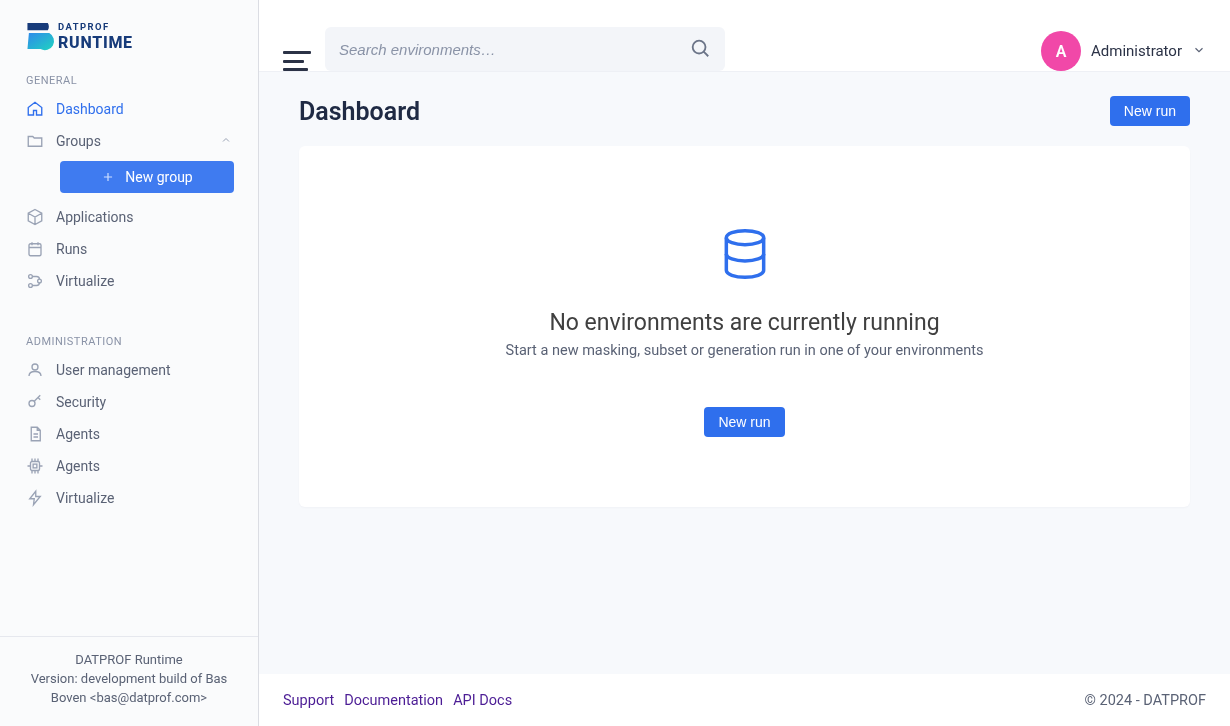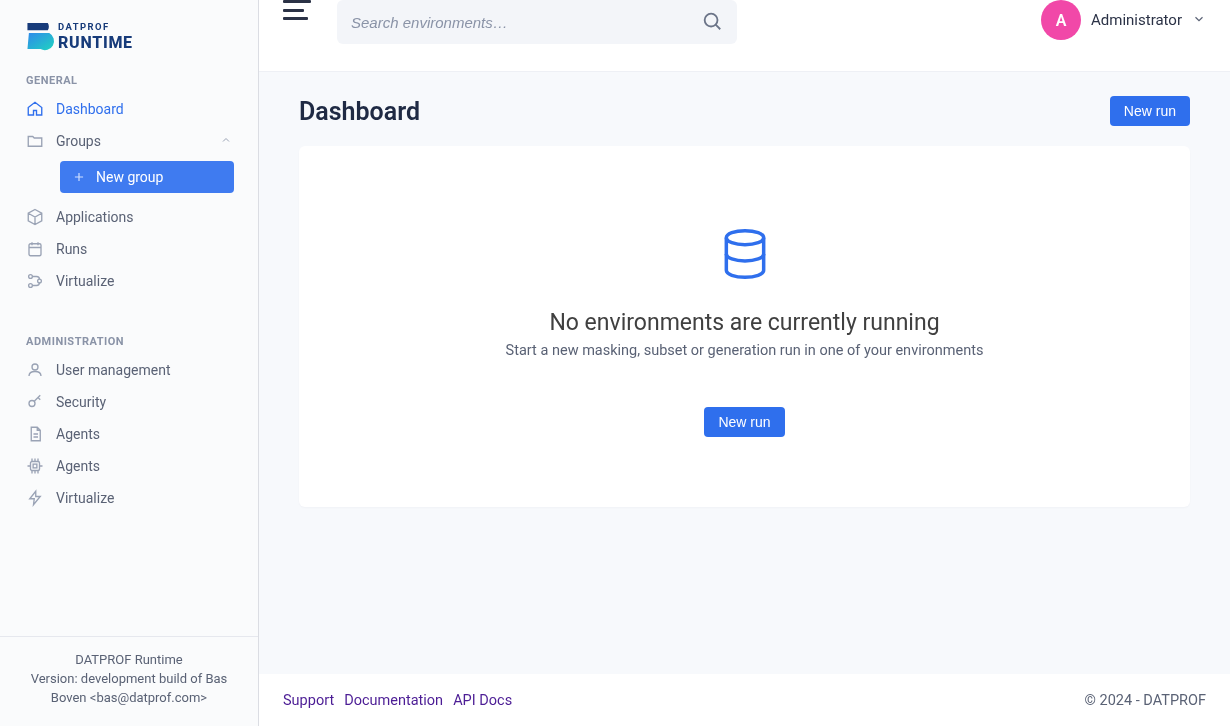--- a/index.html
+++ b/index.html
@@ -33,21 +33,21 @@
     flex-direction:column;
   }
   .logo-wrap { padding:18px 20px 10px 26px; display:flex; align-items:center; }
   .logo-wrap svg { width:160px; height:36px; }
 
   .section-label {
     padding:10px 26px 6px 26px;
     font-size:11px;
     letter-spacing:0.5px;
     color:#8a93a7;
-    font-weight:700;
+    font-weight:400;
     text-transform:uppercase;
   }
 
   .nav-item {
     display:flex;
     align-items:center;
     padding:7px 26px 7px 26px;
     color:#5a6275;
     cursor:default;
     position:relative;
@@ -61,20 +61,21 @@
 
   .new-group-btn {
     margin:4px 24px 8px 60px;
     background:#3f7bf0;
     color:#fff;
     border-radius:4px;
     display:flex;
     align-items:center;
     padding:8px 12px;
     font-size:14px;
+    justify-content:center;
   }
   .new-group-btn svg { width:14px; height:14px; stroke:#cfe0ff; fill:none; stroke-width:2; margin-right:10px; }
 
   .section-gap { height:28px; }
 
   .sidebar-footer {
     border-top:1px solid #e6e8ee;
     padding:14px 20px 18px 20px;
     text-align:center;
     color:#5a6275;
@@ -99,24 +100,23 @@
     width:971px;
     height:726px;
     display:flex;
     flex-direction:column;
     background:#fff;
   }
 
   .topbar {
     height:72px;
     display:flex;
-    align-items:flex-start;
+    align-items:flex-end;
     padding:0 24px;
     border-bottom:1px solid #eef0f5;
-    gap:12px;
   }
   .hamburger { width:28px; height:20px; margin-right:14px; display:flex; flex-direction:column; justify-content:space-between; }
   .hamburger span { height:3px; background:#2b3246; border-radius:1px; display:block; }
   .hamburger span:nth-child(1){ width:100%; }
   .hamburger span:nth-child(2){ width:75%; }
   .hamburger span:nth-child(3){ width:90%; }
 
   .search-box {
     width:400px;
     height:44px;

